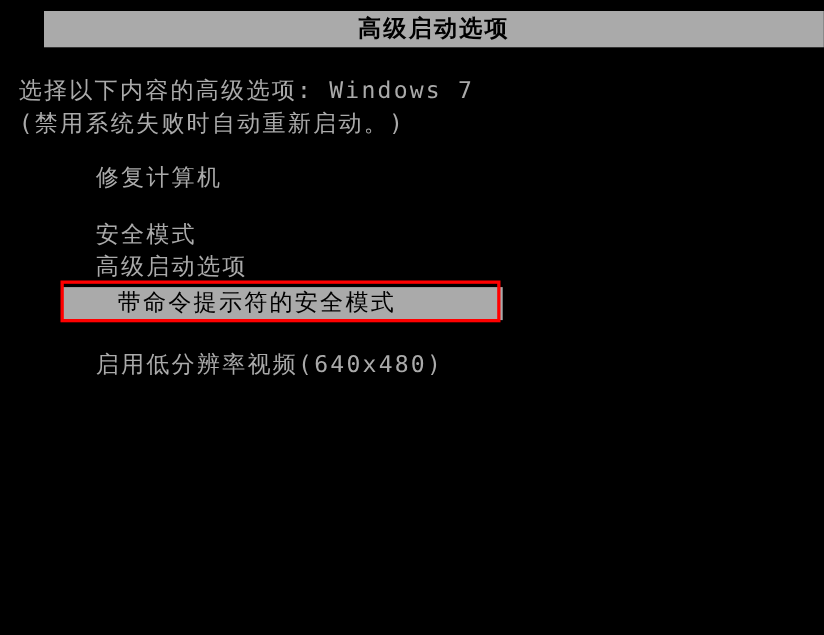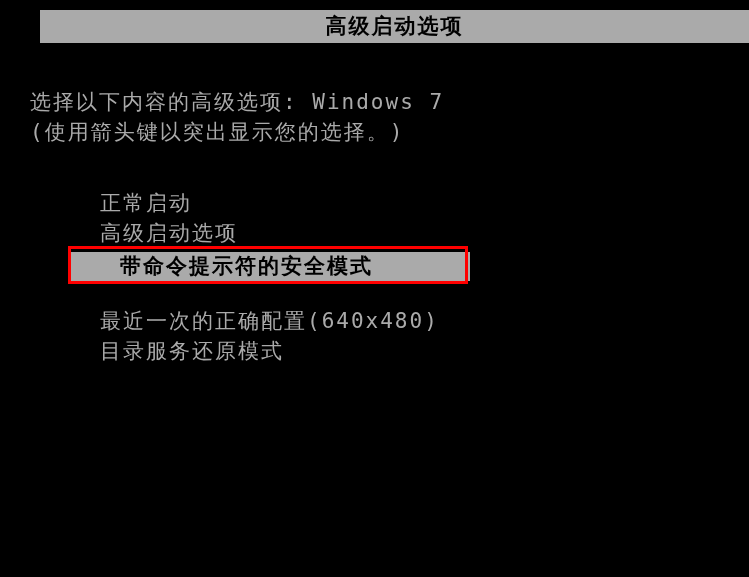--- a/index.html
+++ b/index.html
@@ -23,23 +23,22 @@
       color: #000000;
       width: calc(100% - 40px);
       margin-left: 40px;
       padding: 2px 0;
       text-align: center;
       font-weight: bold;
       margin-top: 10px;
       letter-spacing: 2px;
     }
     .content {
-      padding-left: 30px;
+      padding-left: 17px;
       padding-top: 25px;
-      margin-top: 20px;
     }
     .prompt-line1 {
       letter-spacing: 2px;
     }
     .prompt-line2 {
       letter-spacing: 2px;
       margin-bottom: 20px;
     }
     .menu-list {
       padding-left: 70px;
@@ -58,63 +57,63 @@
       border: 3px solid #ff0000;
       top: -2px;
       left: 18px;
       width: 400px;
       height: 38px;
       pointer-events: none;
     }
     .selected-bg {
       background: #aaaaaa;
       color: #000000;
-      font-weight: bold;
+      font-weight: normal;
       padding-left: 50px;
       letter-spacing: 2px;
       width: 400px;
       margin-left: 20px;
     }
     .spacer {
       height: 22px;
     }
   </style>
 </head>
 <body>
 
 <div class="title-bar">
   <span>高级启动选项</span>
 </div>
 
 <div class="content">
   <div class="prompt-line1">选择以下内容的高级选项: Windows 7</div>
-  <div class="prompt-line2">(使用箭头键以突出显示您的选择。)</div>
+  <div class="prompt-line2">(禁用系统失败时自动重新启动。)</div>
 
   <div class="menu-list">
 
+    <div class="menu-item">
+      <span>修复计算机</span>
+    </div>
     <div class="spacer"></div>
 
     <div class="menu-item">
-      <span>正常启动</span>
+      <span>安全模式</span>
     </div>
     <div class="menu-item">
       <span>高级启动选项</span>
     </div>
 
     <div class="selected-wrapper">
       <div class="selected-bg">
         <span>带命令提示符的安全模式</span>
       </div>
       <div class="highlight-box"></div>
     </div>
     <div class="spacer"></div>
 
     <div class="menu-item">
-      <span>最近一次的正确配置(640x480)</span>
-    </div>
-    <div class="menu-item">
-      <span>目录服务还原模式</span>
+      <span>启用低分辨率视频(640x480)</span>
     </div>
     <div class="spacer"></div>
 
 
   </div>
 </div>
 
 </body></html>

